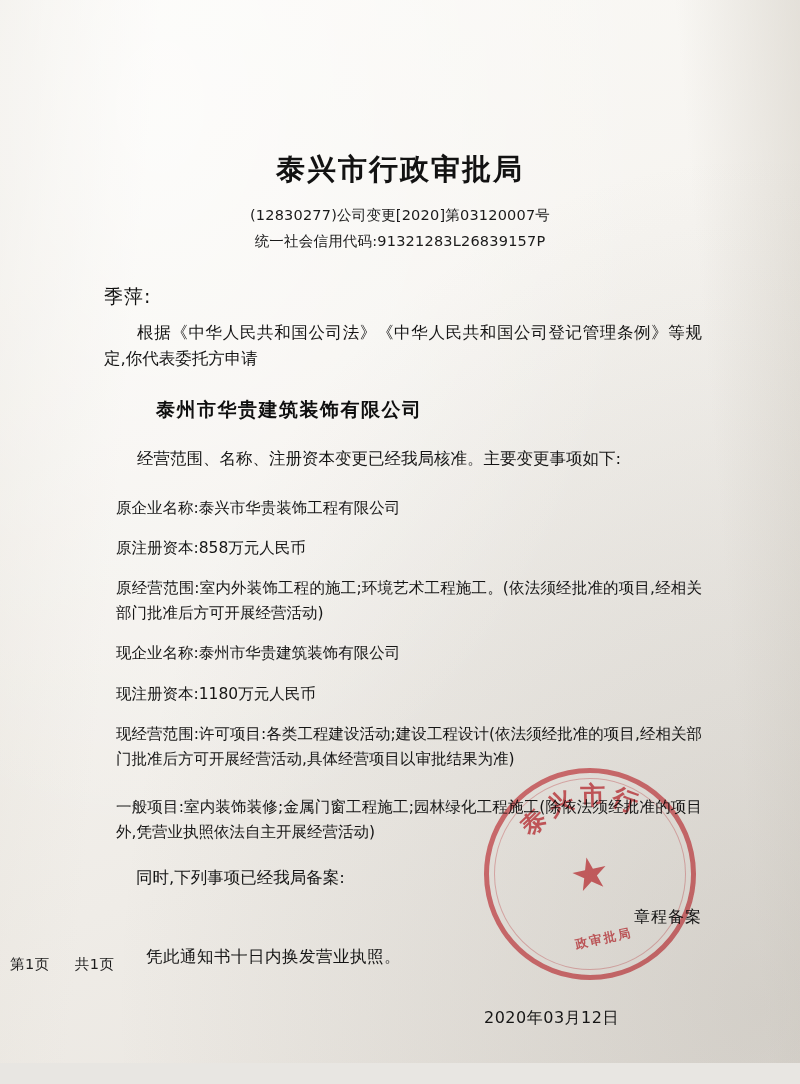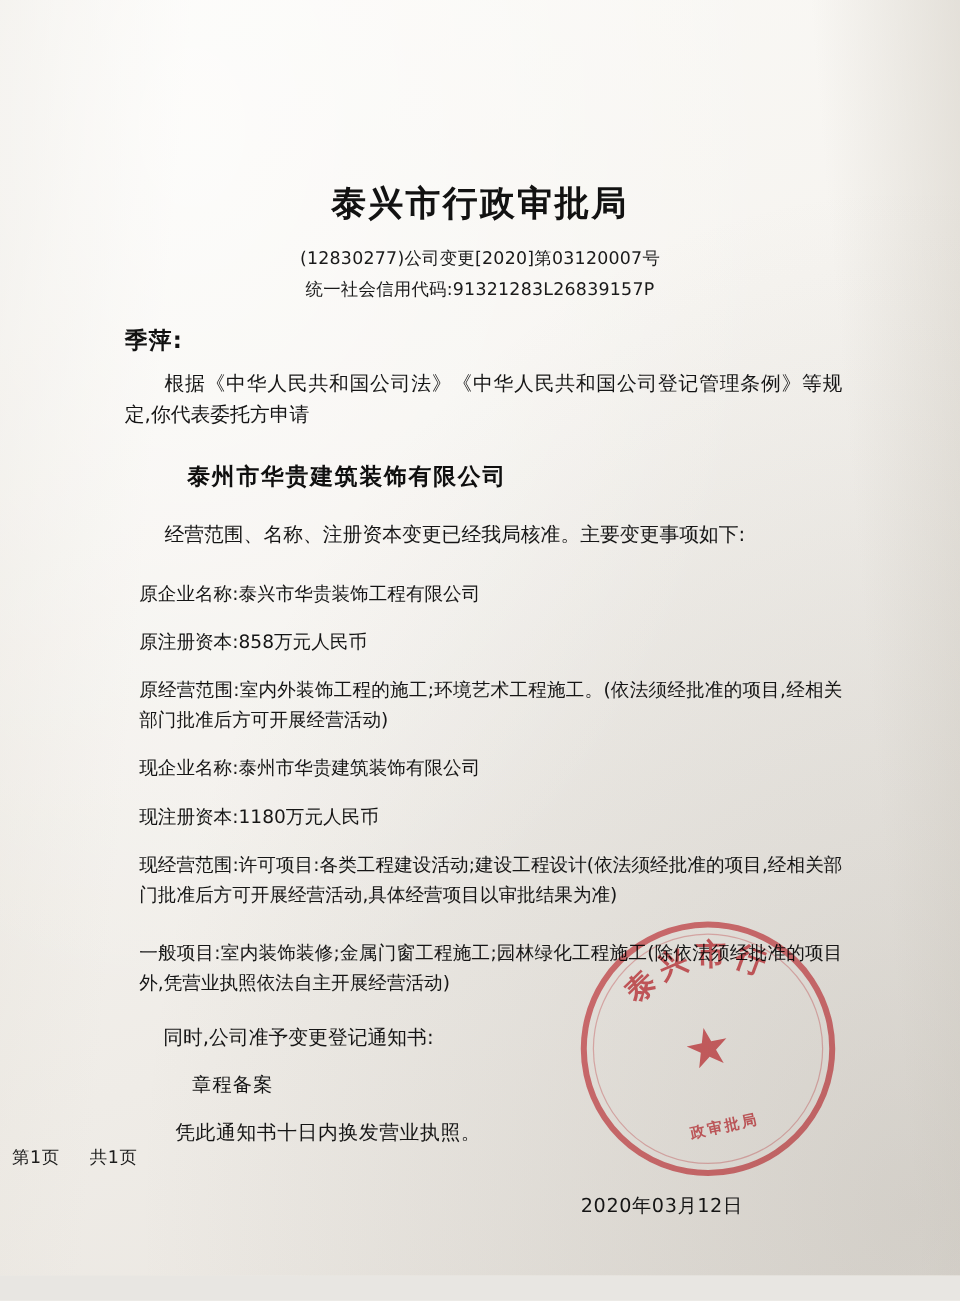--- a/index.html
+++ b/index.html
@@ -71,23 +71,23 @@
     color: #1a1a1a;
     margin-top: 7px;
     letter-spacing: 0.2px;
   }
 
   .body-wrap {
     margin: 0 98px 0 104px;
   }
   .addressee {
     font-size: 19px;
-    font-weight: bold;
+    font-weight: normal;
     color: #111;
-    margin-top: 20px;
+    margin-top: 33px;
     letter-spacing: 1px;
   }
   .para {
     font-size: 16.5px;
     line-height: 1.6;
     color: #151515;
     margin-top: 10px;
     text-align: justify;
   }
   .para.indent {
@@ -131,20 +131,21 @@
     margin-top: 22px;
     margin-left: 22px;
     text-indent: 10px;
   }
   .record-item {
     font-size: 16px;
     color: #151515;
     margin-top: 18px;
     margin-left: 56px;
     letter-spacing: 1px;
+    text-align: right;
   }
   .final-note {
     font-size: 16.5px;
     color: #151515;
     margin-top: 18px;
     margin-left: 42px;
     letter-spacing: 0.5px;
   }
   .date-line {
     font-size: 16px;
@@ -258,21 +259,21 @@
           <span>现注册资本:</span><span>1180万元人民币</span>
         </div>
         <div class="field">
           <span>现经营范围:</span><span>许可项目:各类工程建设活动;建设工程设计(依法须经批准的项目,经相关部门批准后方可开展经营活动,具体经营项目以审批结果为准)</span>
         </div>
         <div class="field field-gap">
           <span></span><span>一般项目:室内装饰装修;金属门窗工程施工;园林绿化工程施工(除依法须经批准的项目外,凭营业执照依法自主开展经营活动)</span>
         </div>
       </div>
 
-      <div class="closing">同时,公司准予变更登记通知书:</div>
+      <div class="closing">同时,下列事项已经我局备案:</div>
       <div class="record-item">章程备案</div>
       <div class="final-note">凭此通知书十日内换发营业执照。</div>
       <div class="date-line">2020年03月12日</div>
     </div>
 
     <div class="footer">
       <span>第1页</span>
       <span>共1页</span>
     </div>
   </div>

